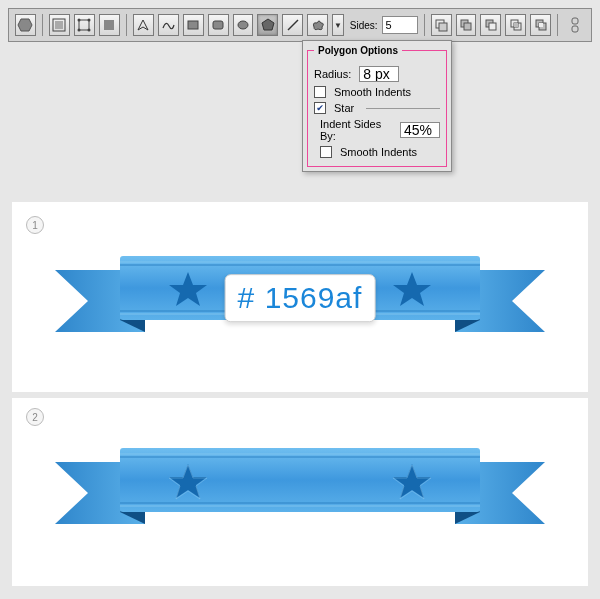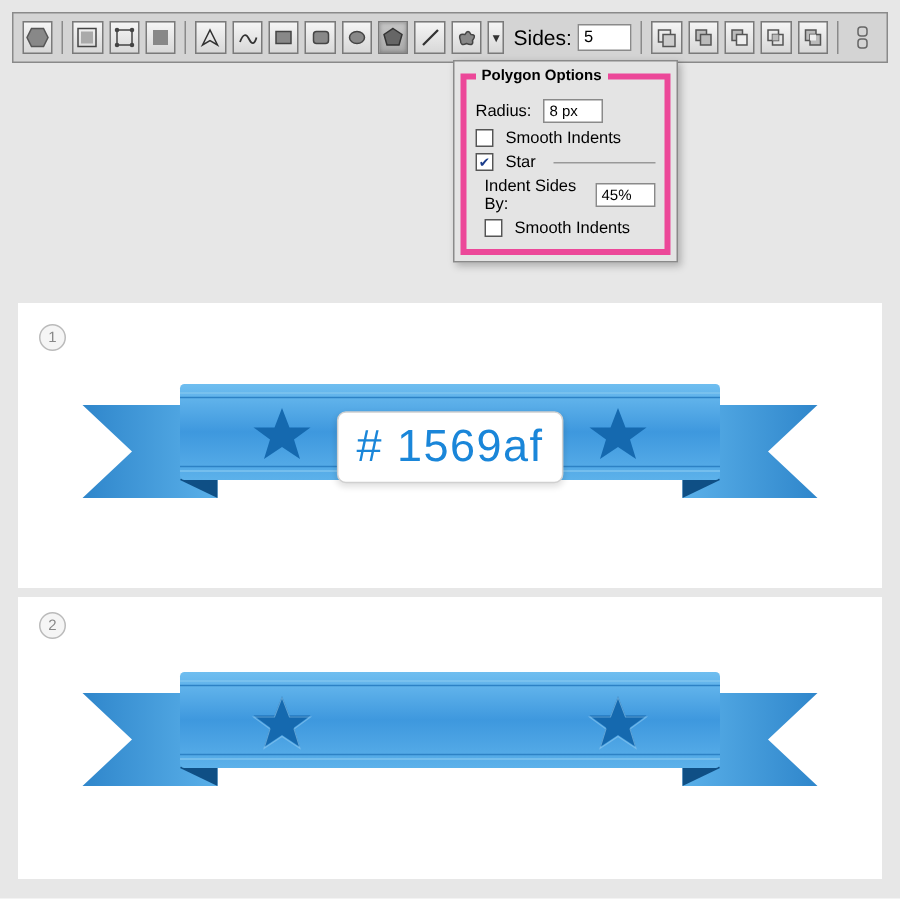--- a/index.html
+++ b/index.html
@@ -1,30 +1,30 @@
 <!DOCTYPE html>
 <html><head>
 <meta charset="utf-8">
 <style>
   * { box-sizing: border-box; margin: 0; padding: 0; }
   body { font-family: Tahoma, Arial, sans-serif; font-size: 11px; background: #e7e7e7; width: 600px; }
   .toolbar { background: #d4d4d4; border: 1px solid #8a8a8a; display: flex; align-items: center; padding: 4px 6px; gap: 4px; margin: 8px; height: 34px; position: relative; }
   .tool-btn { width: 22px; height: 22px; border: 1px solid #7a7a7a; background: linear-gradient(#f5f5f5,#d8d8d8); display: flex; align-items: center; justify-content: center; color: #333; }
   .tool-btn.selected { background: linear-gradient(#c8c8c8,#a8a8a8); box-shadow: inset 0 0 3px rgba(0,0,0,0.3); }
   .divider { width: 1px; height: 22px; background: #8a8a8a; margin: 0 2px; }
-  .label { font-size: 14px; color: #000; margin-left: 2px; }
+  .label { font-size: 10px; color: #000; margin-left: 2px; }
   .num-input { width: 36px; height: 18px; border: 1px solid #8a8a8a; background: #fff; font-size: 11px; padding: 1px 3px; }
   .dropdown-arrow { width: 12px; height: 22px; border: 1px solid #7a7a7a; background: linear-gradient(#f5f5f5,#d8d8d8); display: flex; align-items: center; justify-content: center; font-size: 8px; color: #333; }
   svg { display: block; }
   .popover { position: absolute; top: 40px; left: 302px; width: 150px; background: #e4e4e4; border: 1px solid #8a8a8a; box-shadow: 2px 2px 5px rgba(0,0,0,0.25); }
-  .popover fieldset { border: 4px solid #ec4899; margin: 4px; padding: 6px 6px 8px 6px; }
+  .popover fieldset { border: 1px solid #ec4899; margin: 4px; padding: 6px 6px 8px 6px; }
   .popover legend { font-size: 10px; font-weight: bold; padding: 0 4px; }
   .row { display: flex; align-items: center; margin-top: 4px; gap: 8px; }
   .row label { font-size: 11px; color: #000; }
-  .small-input { width: 40px; height: 16px; border: 1px solid #8a8a8a; background: #fff; font-size: 10px; padding: 0 3px; }
+  .small-input { width: 40px; height: 16px; border: 1px solid #8a8a8a; background: #fff; font-size: 14px; padding: 0 3px; }
   .checkbox { width: 12px; height: 12px; border: 1px solid #555; background: #fff; display: inline-flex; align-items: center; justify-content: center; font-size: 9px; color: #1a3c8a; }
   .sep-line { border-bottom: 1px solid #999; flex: 1; height: 1px; margin-left: 4px; }
   .canvas-area { background: #fff; margin: 12px; padding: 2px 0; }
   .panel { background: #fff; position: relative; padding: 36px 20px 28px 20px; margin: 2px 0; }
   .panel + .panel { border-top: 6px solid #e7e7e7; }
   .step-badge { position: absolute; top: 10px; left: 14px; width: 18px; height: 18px; border-radius: 50%; border: 1px solid #bbb; background: #f5f5f5; display: flex; align-items: center; justify-content: center; font-size: 10px; color: #888; }
   .ribbon-wrap { display: flex; justify-content: center; }
   .color-chip { position: absolute; top: 50%; left: 50%; transform: translate(-50%,-58%); background: #fff; border: 1px solid #d0d0d0; border-radius: 6px; padding: 6px 12px; box-shadow: 0 2px 4px rgba(0,0,0,0.12); font-size: 30px; color: #1a86d9; font-weight: 500; letter-spacing: 1px; font-family: Arial, sans-serif; text-shadow: 0 1px 0 rgba(255,255,255,0.8); }
 </style>
 </head>

